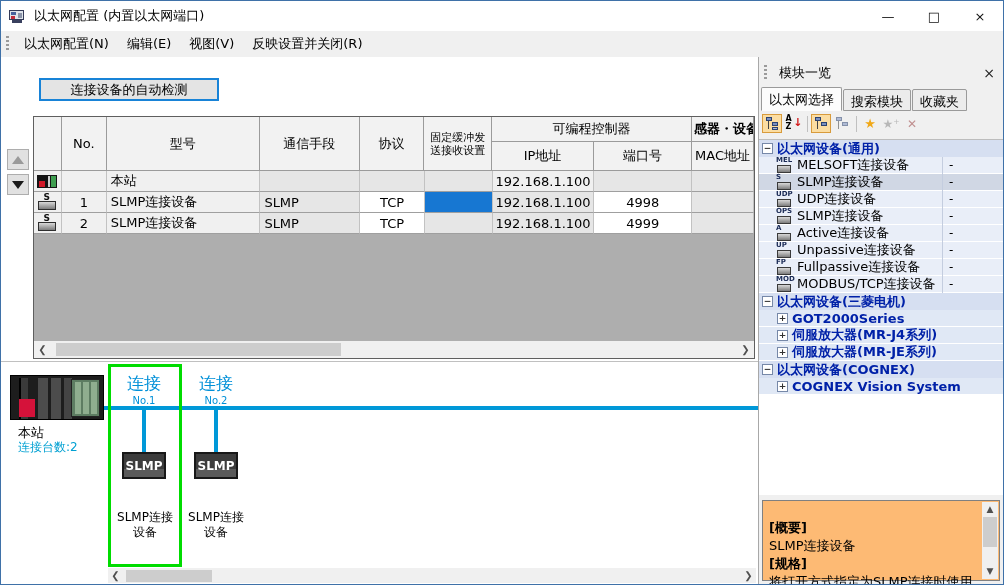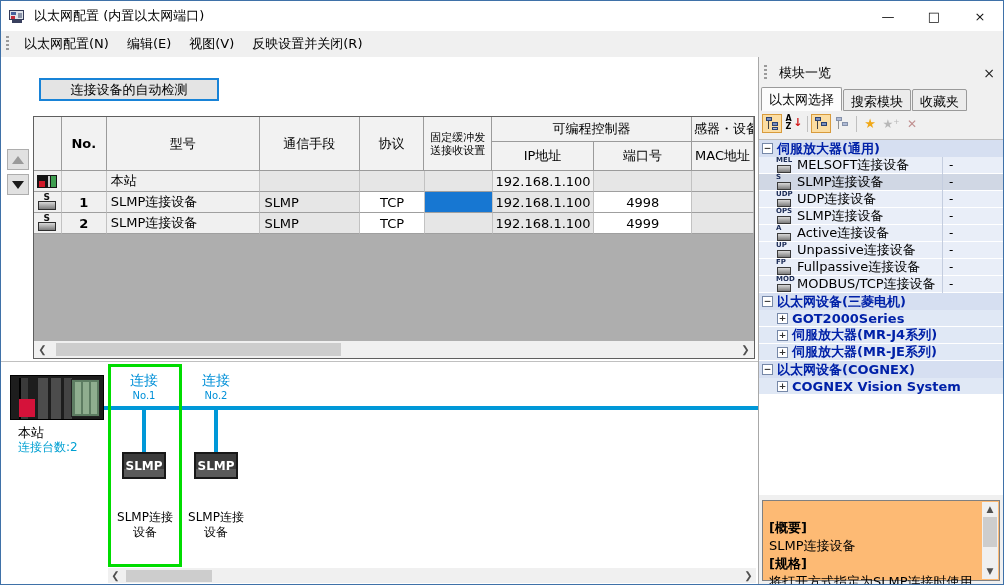--- a/index.html
+++ b/index.html
@@ -36,23 +36,23 @@
   .rowmove.up { top:92px; } .rowmove.down { top:117px; }
   .tri-up { width:0; height:0; border-left:6px solid transparent; border-right:6px solid transparent; border-bottom:8px solid #9a9a9a; }
   .tri-down { width:0; height:0; border-left:6px solid transparent; border-right:6px solid transparent; border-top:8px solid #1a1a1a; }
   
   .table-wrap { position:absolute; left:32px; top:59px; width:722px; height:243px; background:#aeaeae; border:1px solid #5f5f5f; }
   .thead { display:flex; height:54px; }
   .th { background:#f2f2f2; border-right:1px solid #9b9b9b; border-bottom:1px solid #9b9b9b;
     display:flex; align-items:center; justify-content:center; text-align:center; }
   .hgroup { display:flex; flex-direction:column; width:262px; }
   .hgroup .gr { display:flex; height:25px; } .hgroup .gb { display:flex; height:29px; }
-  .c0{width:28px;} .c1{width:45px;font-weight:bold;} .c2{width:154px;} .c3{width:100px;} .c4{width:65px;} .c5{width:68px;}
+  .c0{width:28px;} .c1{width:45px;} .c2{width:154px;} .c3{width:100px;} .c4{width:65px;} .c5{width:68px;}
   .c6{width:102px;} .c7{width:98px;} .c8{width:62px;}
-  .g-plc{width:200px;} .g-sensor{width:62px; overflow:hidden; white-space:nowrap; justify-content:flex-start; padding-left:2px;}
+  .g-plc{width:200px;} .g-sensor{width:62px; overflow:hidden; white-space:nowrap; justify-content:flex-start; padding-left:2px;font-weight:bold;}
   .fixedbuf { font-size:11px; line-height:13px; }
   .trow { display:flex; height:21px; }
   .td { border-right:1px solid #c2c2c2; border-bottom:1px solid #9f9f9f; display:flex; align-items:center;
     overflow:hidden; white-space:nowrap; }
   .ta-l { padding-left:4px; } .ta-c { justify-content:center; }
   .bg-a { background:#f0f0f0; } .bg-b { background:#e6e6e6; } .bg-w { background:#fff; } .bg-sel { background:#1777d2; }
   .plc-mini { position:relative; width:20px; height:13px; background:#141414; }
   .plc-mini .r { position:absolute; left:2px; bottom:1px; width:6px; height:6px; background:#d01828; }
   .plc-mini .g { position:absolute; right:1px; top:1px; width:5px; height:11px; background:#3f9e50; }
   .plc-mini .w { position:absolute; right:7px; top:1px; width:2px; height:11px; background:#cfcfcf; }
@@ -73,21 +73,21 @@
   .rack .seg3 { position:absolute; left:40px; top:2px; width:10px; height:41px; background:#4c4c4c; }
   .rack .seg4 { position:absolute; left:53px; top:2px; width:8px; height:41px; background:#444; }
   .rack .grn { position:absolute; right:3px; top:3px; width:29px; height:38px; background:#5d7d62;
     border:1px solid #222; }
   .rack .grn i { position:absolute; top:2px; width:6px; height:32px; background:#8fae8f; }
   .host-label { position:absolute; left:17px; top:62px; font-size:13px; }
   .host-count { position:absolute; left:17px; top:77px; font-size:12px; color:#00a0d2; }
   .bus { position:absolute; left:103px; top:44px; width:654px; height:4px; background:#0098d8; }
   .green-sel { position:absolute; left:107px; top:2px; width:74px; height:203px; border:3px solid #00dc00; }
   .conn-label { position:absolute; top:10px; width:54px; text-align:center; color:#0090d8; }
-  .conn-label .l1 { font-size:14px; } .conn-label .l2 { font-size:10px; }
+  .conn-label .l1 { font-size:17px; } .conn-label .l2 { font-size:10px; }
   .conn1 { left:116px; } .conn2 { left:188px; }
   .drop { position:absolute; top:48px; width:4px; height:42px; background:#0098d8; }
   .drop1 { left:141px; } .drop2 { left:213px; }
   .dev-box { position:absolute; top:90px; width:44px; height:27px; background:#3c3c3c; border:2px solid #181818;
     color:#fff; font-weight:bold; font-size:12px; display:flex; align-items:center; justify-content:center;
     box-shadow:inset 0 -8px 0 #5a5a5a; }
   .dev1 { left:121px; } .dev2 { left:193px; }
   .dev-label { position:absolute; top:148px; width:66px; text-align:center; font-size:12px; line-height:15px; }
   .devl1 { left:111px; } .devl2 { left:182px; }
   .d-scroll { position:absolute; left:107px; top:206px; width:648px; height:15px; background:#f0f0f0; display:flex; align-items:center; }
@@ -363,21 +363,21 @@
           <span class="star gray">★⁺</span>
         </div>
       <div class="tbi">
           <span class="gx">✕</span>
         </div>
     </div>
 
     <div class="rp-list">
       <div class="sec">
         <span class="pm">−</span>
-        <span>伺服放大器(通用)</span>
+        <span>以太网设备(通用)</span>
       </div>
 
       <div class="mod">
         <span class="icon">
             <span class="itag">MEL</span>
             <i class="ibox"></i>
           </span>
         <span class="label">MELSOFT连接设备</span>
         <span class="vdiv"></span>
           <span class="val">-</span>

